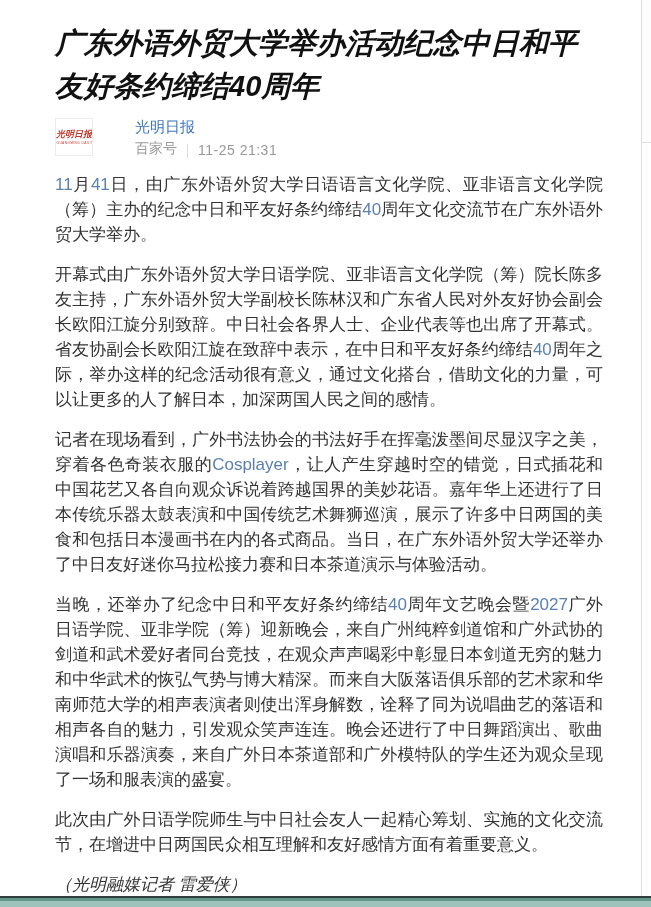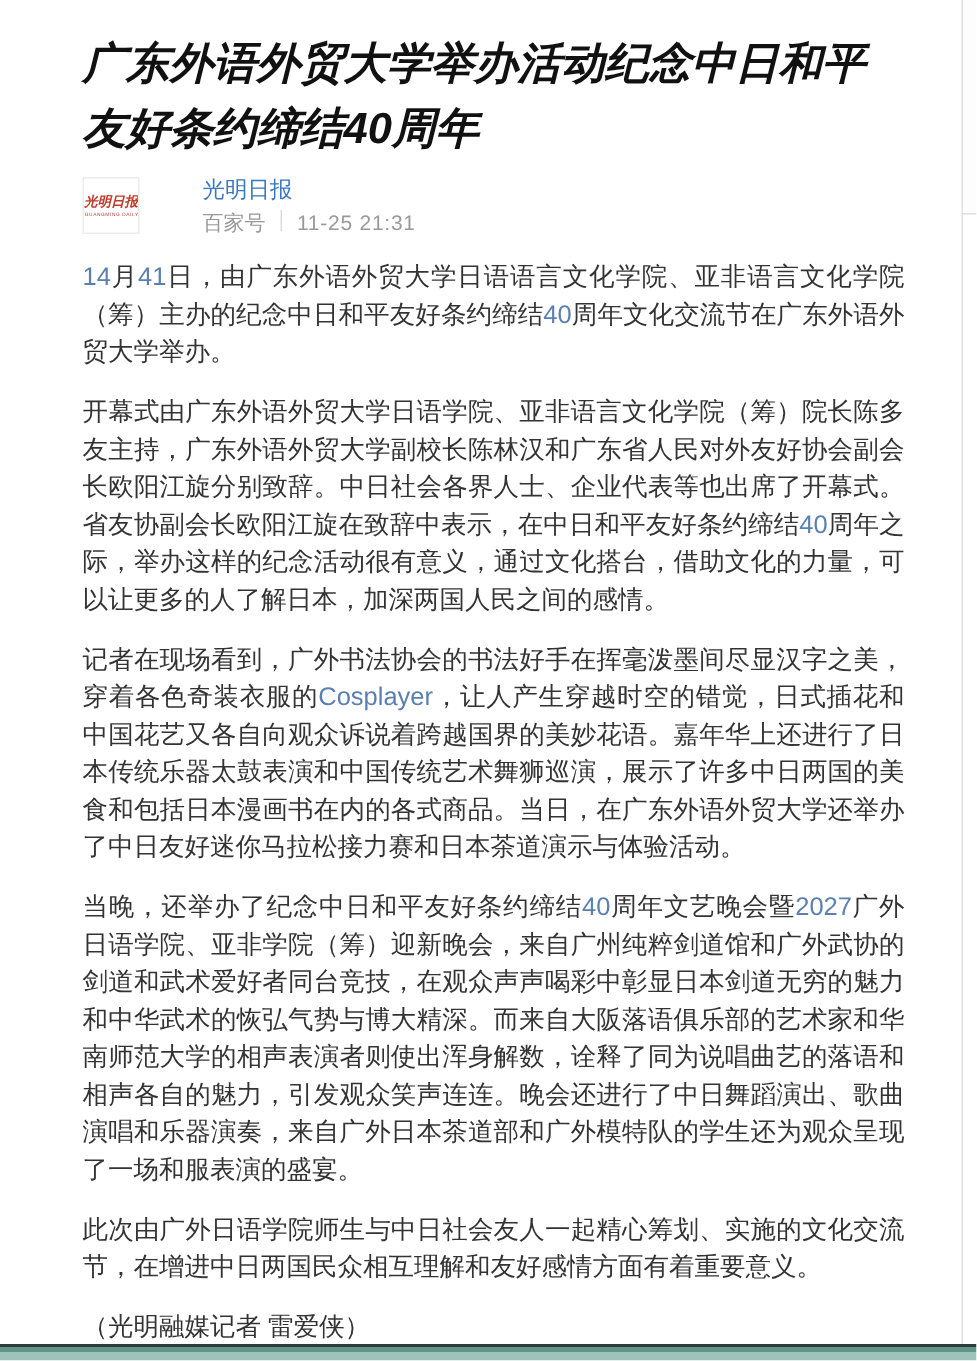--- a/index.html
+++ b/index.html
@@ -64,42 +64,42 @@
   .author-name {
     display: block;
     color: var(--author-link, #3b76c0);
     font-size: 15px;
     line-height: 18px;
     text-decoration: none;
     cursor: pointer;
   }
   .meta-row {
     display: flex;
-    align-items: flex-start;
+    align-items: flex-end;
     margin-top: 4px;
     font-size: 14px;
     color: var(--meta-gray, #999);
   }
   .meta-divider {
     width: 0;
     height: 14px;
     border-left: 1px solid #dcdcdc;
     margin: 0 10px;
   }
   .meta-timestamp { letter-spacing: 0.5px; }
   .article-body { width: 548px; }
   .para {
     font-size: 17px;
     line-height: 25px;
     color: var(--body-text, #333);
     text-align: justify;
     margin-bottom: 15px;
     word-break: break-all;
   }
-  .para:last-child { margin-bottom: 0; }
+  .para:last-child { margin-bottom: 0; font-style: italic; }
   .para .latin { color: var(--latin-text, #5a7fb0); }
   
   .scrollbar {
     position: absolute;
     top: 0; right: 0; bottom: 11px;
     width: 10px;
     background: #fff;
     border-left: 1px solid #dedede;
   }
   .scroll-thumb {
@@ -138,21 +138,21 @@
         <a class="author-name">光明日报</a>
         <div class="meta-row">
           <span class="meta-platform">百家号</span>
           <span class="meta-divider"></span>
           <span class="meta-timestamp">11-25 21:31</span>
         </div>
       </div>
     </div>
 
     <div class="article-body" id="article-body">
-        <p class="para"><span class="latin">14</span>月<span class="latin">41</span>日，由广东外语外贸大学日语语言文化学院、亚非语言文化学院（筹）主办的纪念中日和平友好条约缔结<span class="latin">40</span>周年文化交流节在广东外语外贸大学举办。</p>
+        <p class="para"><span class="latin">11</span>月<span class="latin">41</span>日，由广东外语外贸大学日语语言文化学院、亚非语言文化学院（筹）主办的纪念中日和平友好条约缔结<span class="latin">40</span>周年文化交流节在广东外语外贸大学举办。</p>
         <p class="para">开幕式由广东外语外贸大学日语学院、亚非语言文化学院（筹）院长陈多友主持，广东外语外贸大学副校长陈林汉和广东省人民对外友好协会副会长欧阳江旋分别致辞。中日社会各界人士、企业代表等也出席了开幕式。省友协副会长欧阳江旋在致辞中表示，在中日和平友好条约缔结<span class="latin">40</span>周年之际，举办这样的纪念活动很有意义，通过文化搭台，借助文化的力量，可以让更多的人了解日本，加深两国人民之间的感情。</p>
         <p class="para">记者在现场看到，广外书法协会的书法好手在挥毫泼墨间尽显汉字之美，穿着各色奇装衣服的<span class="latin">Cosplayer</span>，让人产生穿越时空的错觉，日式插花和中国花艺又各自向观众诉说着跨越国界的美妙花语。嘉年华上还进行了日本传统乐器太鼓表演和中国传统艺术舞狮巡演，展示了许多中日两国的美食和包括日本漫画书在内的各式商品。当日，在广东外语外贸大学还举办了中日友好迷你马拉松接力赛和日本茶道演示与体验活动。</p>
         <p class="para">当晚，还举办了纪念中日和平友好条约缔结<span class="latin">40</span>周年文艺晚会暨<span class="latin">2027</span>广外日语学院、亚非学院（筹）迎新晚会，来自广州纯粹剑道馆和广外武协的剑道和武术爱好者同台竞技，在观众声声喝彩中彰显日本剑道无穷的魅力和中华武术的恢弘气势与博大精深。而来自大阪落语俱乐部的艺术家和华南师范大学的相声表演者则使出浑身解数，诠释了同为说唱曲艺的落语和相声各自的魅力，引发观众笑声连连。晚会还进行了中日舞蹈演出、歌曲演唱和乐器演奏，来自广外日本茶道部和广外模特队的学生还为观众呈现了一场和服表演的盛宴。</p>
         <p class="para">此次由广外日语学院师生与中日社会友人一起精心筹划、实施的文化交流节，在增进中日两国民众相互理解和友好感情方面有着重要意义。</p>
         <p class="para">（光明融媒记者 雷爱侠）</p>
       </div>
 
   </div>
 
   <div class="scrollbar">

